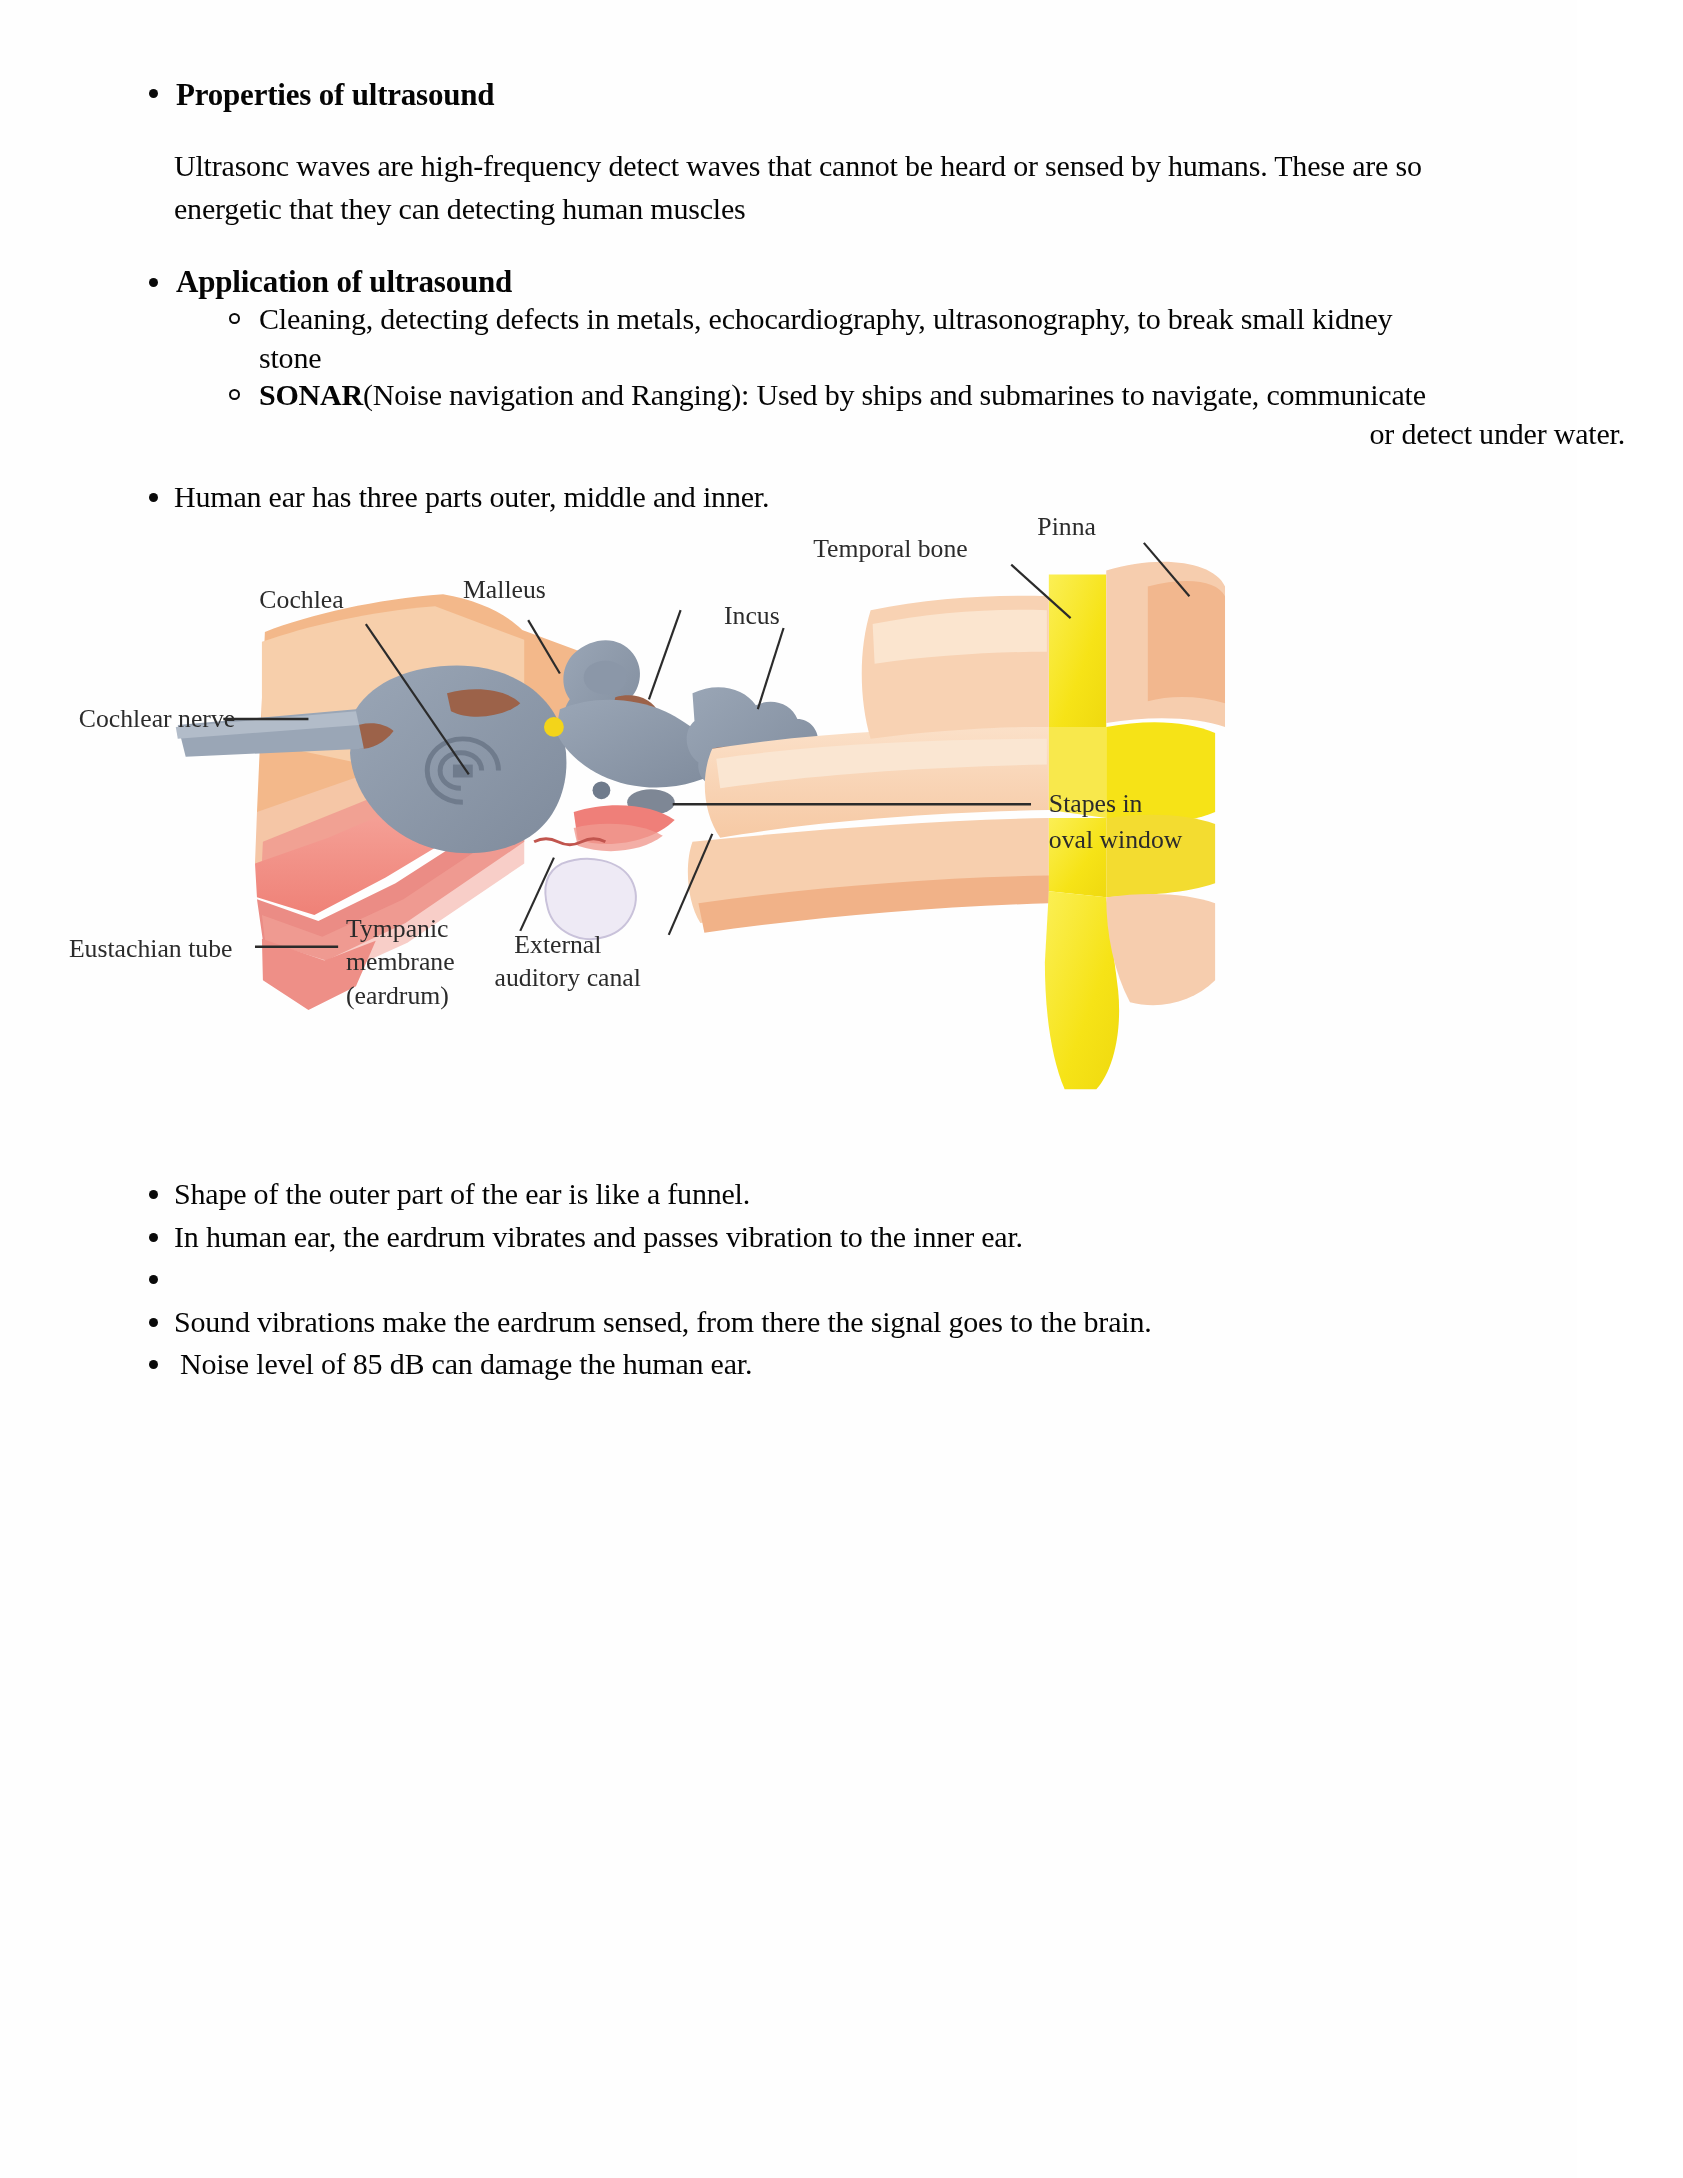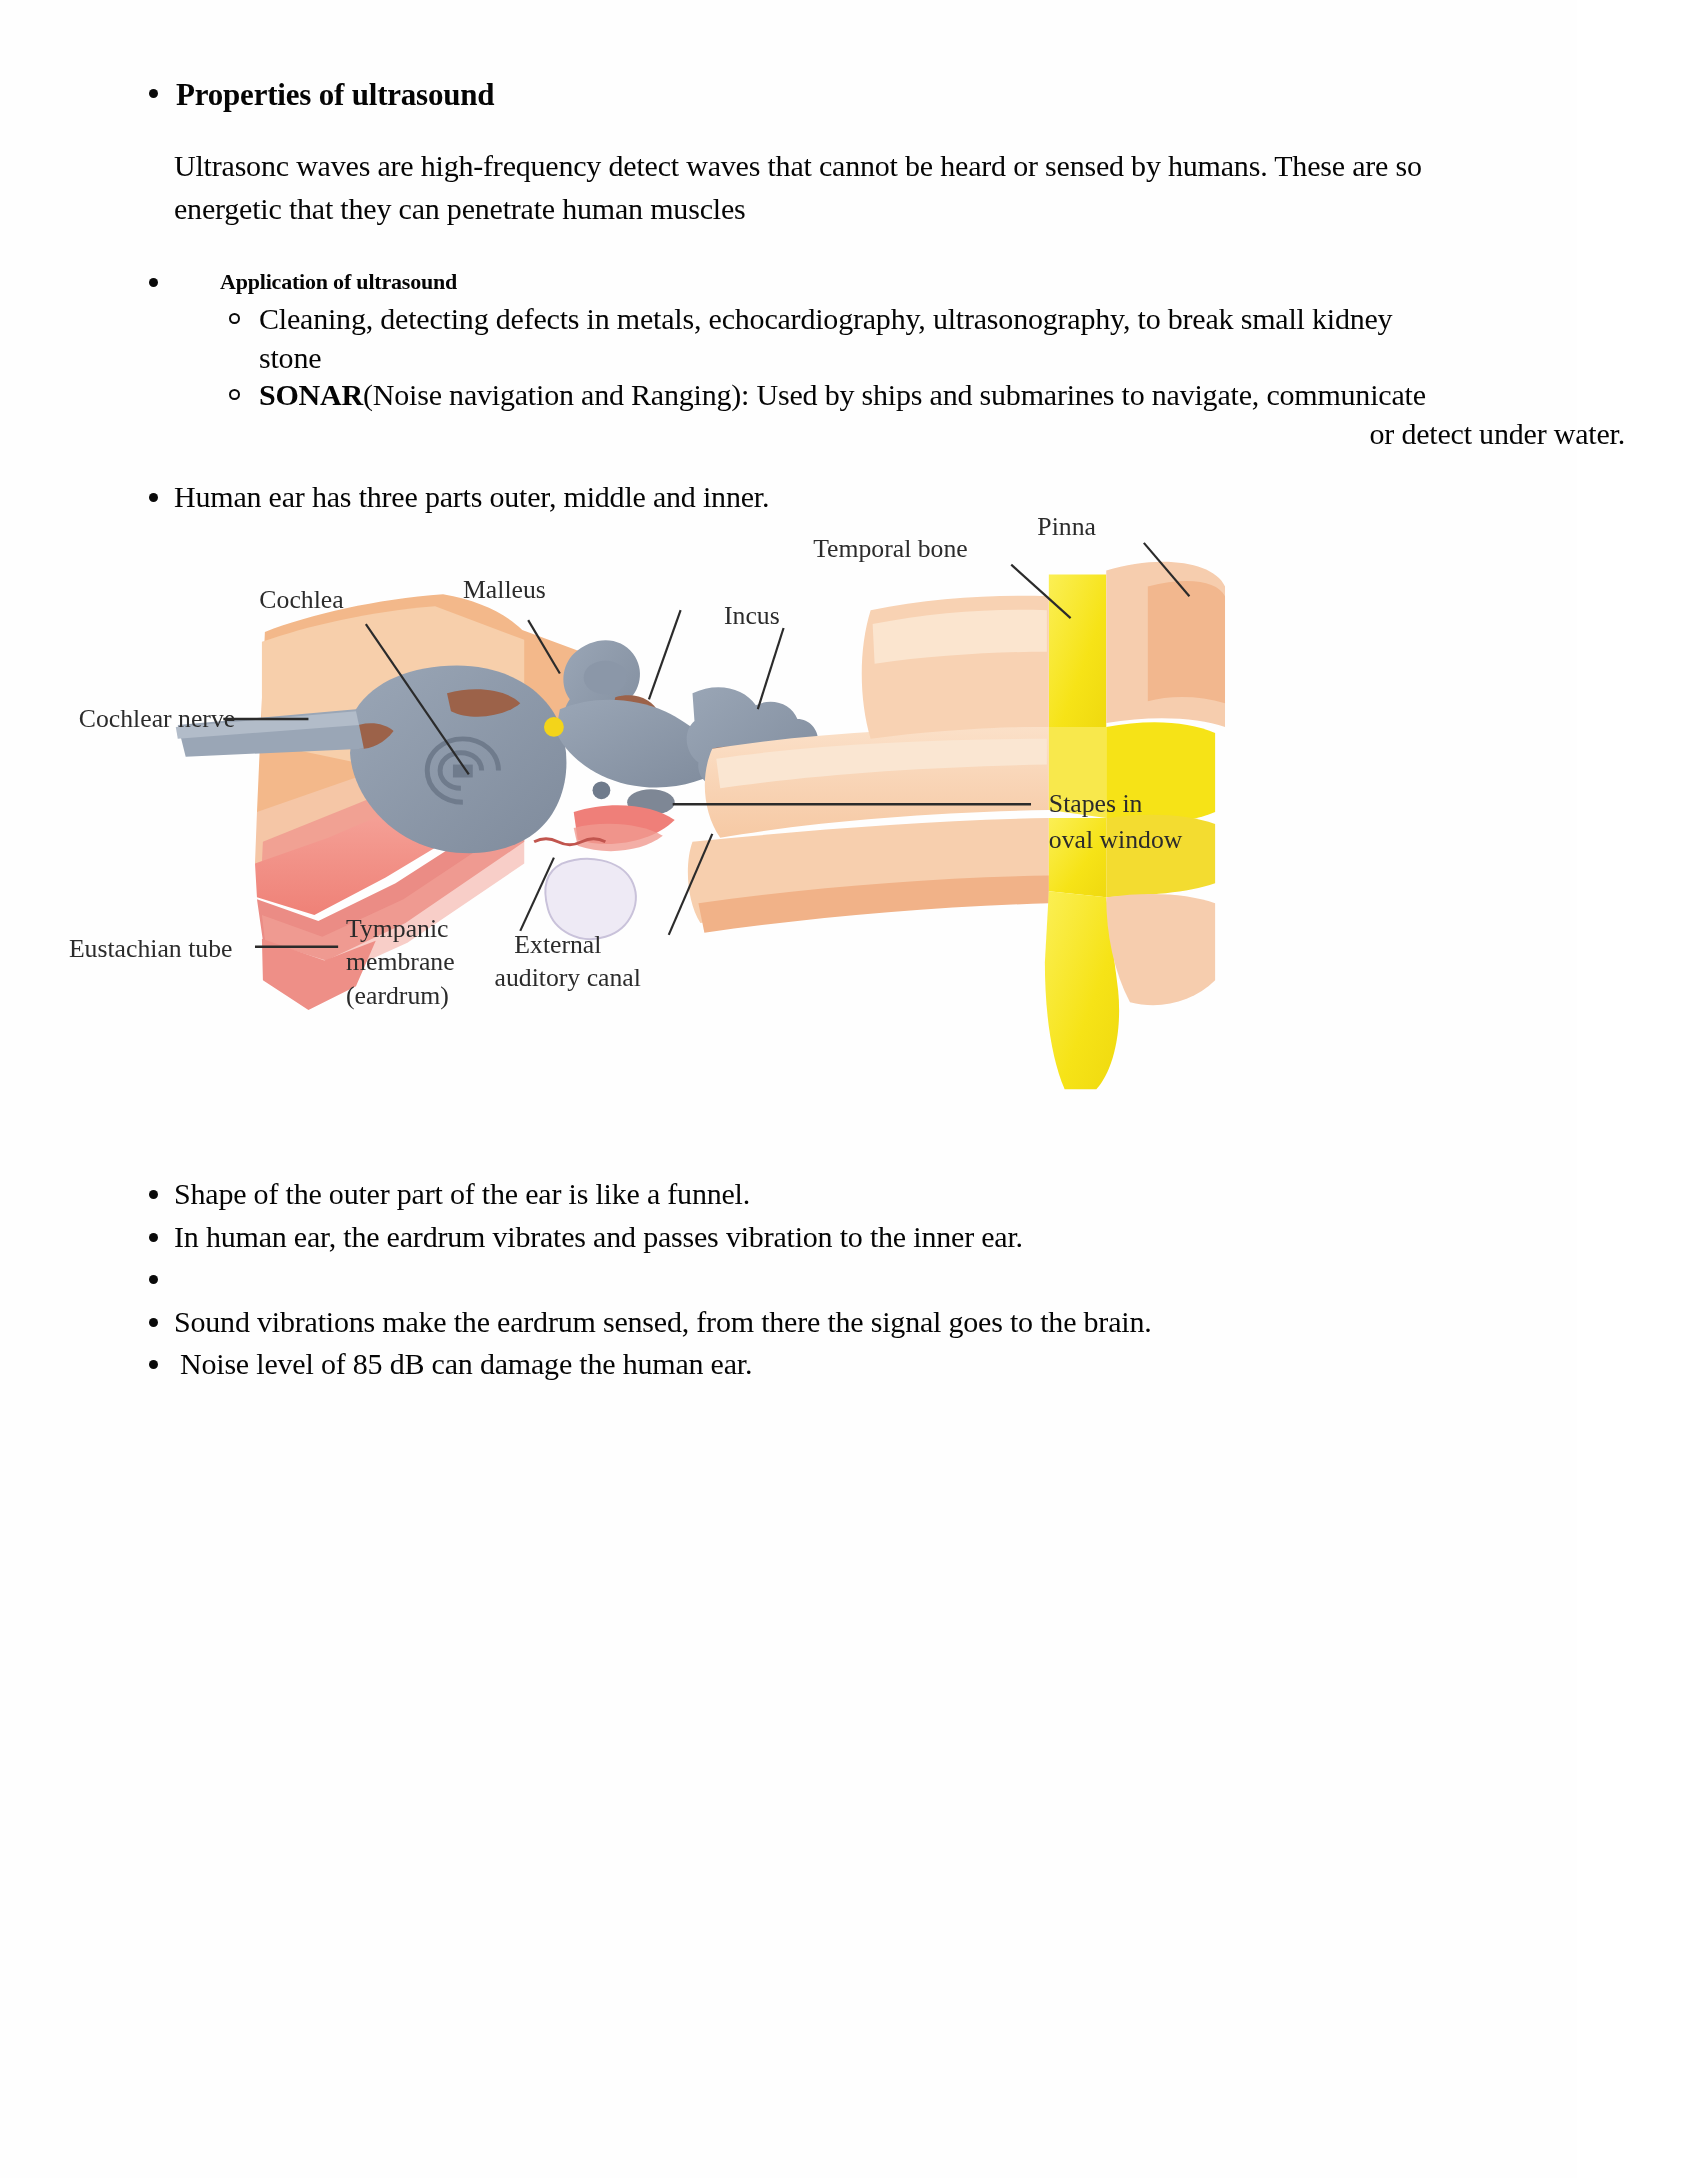--- a/index.html
+++ b/index.html
@@ -71,24 +71,24 @@
 </style>
 </head>
 <body>
 
 <div class="page">
 
   <div class="bullet-disc" style="left:149px; top:89px;"></div>
   <div class="txt bold" style="left:176px; top:76px; font-size:31px;">Properties of ultrasound</div>
 
   <div class="txt" style="left:174px; top:147px; width:1406px;">Ultrasonc waves are high-frequency detect waves that cannot be heard or sensed by humans. These are so</div>
-  <div class="txt" style="left:174px; top:190px; width:1406px;">energetic that they can penetrate human muscles</div>
+  <div class="txt" style="left:174px; top:190px; width:1406px;">energetic that they can detecting human muscles</div>
 
   <div class="bullet-disc" style="left:149px; top:278px;"></div>
-  <div class="txt bold" style="left:176px; top:263px; font-size:22px;margin-left:44px;">Application of ultrasound</div>
+  <div class="txt bold" style="left:176px; top:263px; font-size:31px;">Application of ultrasound</div>
 
   <div class="bullet-circle" style="left:229px; top:313px;"></div>
   <div class="txt" style="left:259px; top:300px; width:1346px;">Cleaning, detecting defects in metals, echocardiography, ultrasonography, to break small kidney</div>
   <div class="txt" style="left:259px; top:339px; width:1346px;">stone</div>
 
   <div class="bullet-circle" style="left:229px; top:389px;"></div>
   <div class="txt" style="left:259px; top:376px; width:1366px;"><span class="bold">SONAR</span><span>(Noise navigation and Ranging): Used by ships and submarines to navigate, communicate</span></div>
   <div class="txt" style="left:259px; top:415px; width:1366px;text-align:right;">or detect under water.</div>
 
   <div class="bullet-disc" style="left:149px; top:493px;"></div>

